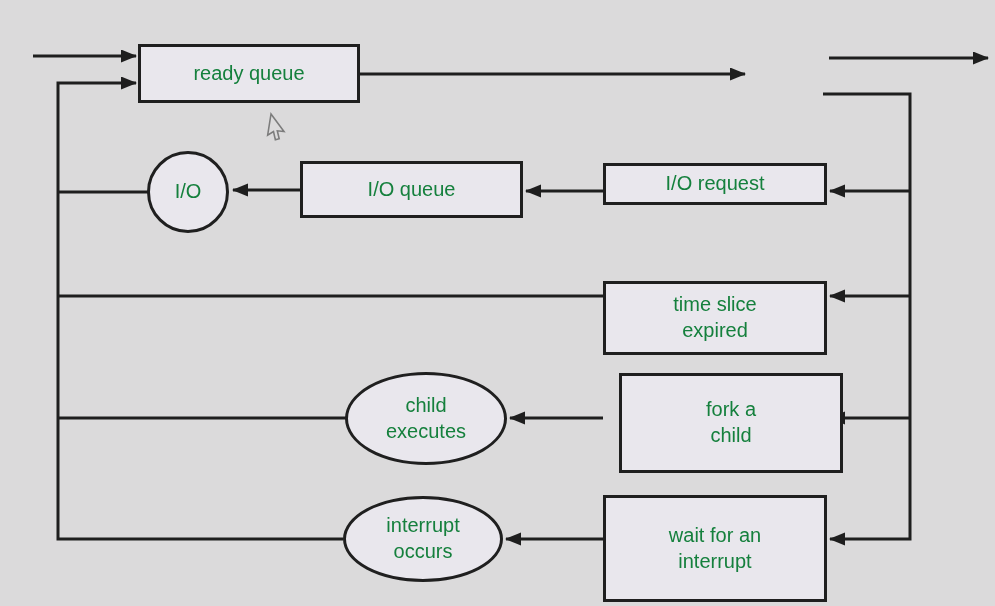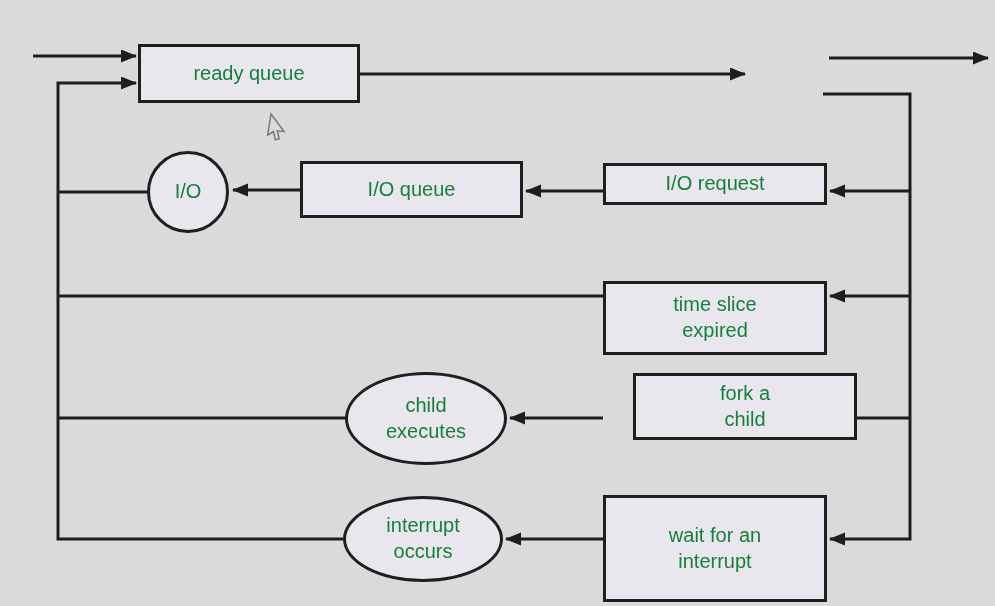--- a/index.html
+++ b/index.html
@@ -106,21 +106,21 @@
   <div class="node qbox" style="left:603px; top:253px; width:224px; height:74px;margin-top:28px;">
     <span>time slice
 expired</span>
   </div>
 
   <div class="node ellipse" style="left:345px; top:372px; width:162px; height:93px;">
     <span>child
 executes</span>
   </div>
 
-  <div class="node qbox" style="left:633px; top:373px; width:224px; height:67px;">
+  <div class="node qbox" style="left:619px; top:373px; width:224px; height:100px;">
     <span>fork a
 child</span>
   </div>
 
   <div class="node ellipse" style="left:343px; top:496px; width:160px; height:86px;">
     <span>interrupt
 occurs</span>
   </div>
 
   <div class="node qbox" style="left:603px; top:495px; width:224px; height:107px;">

